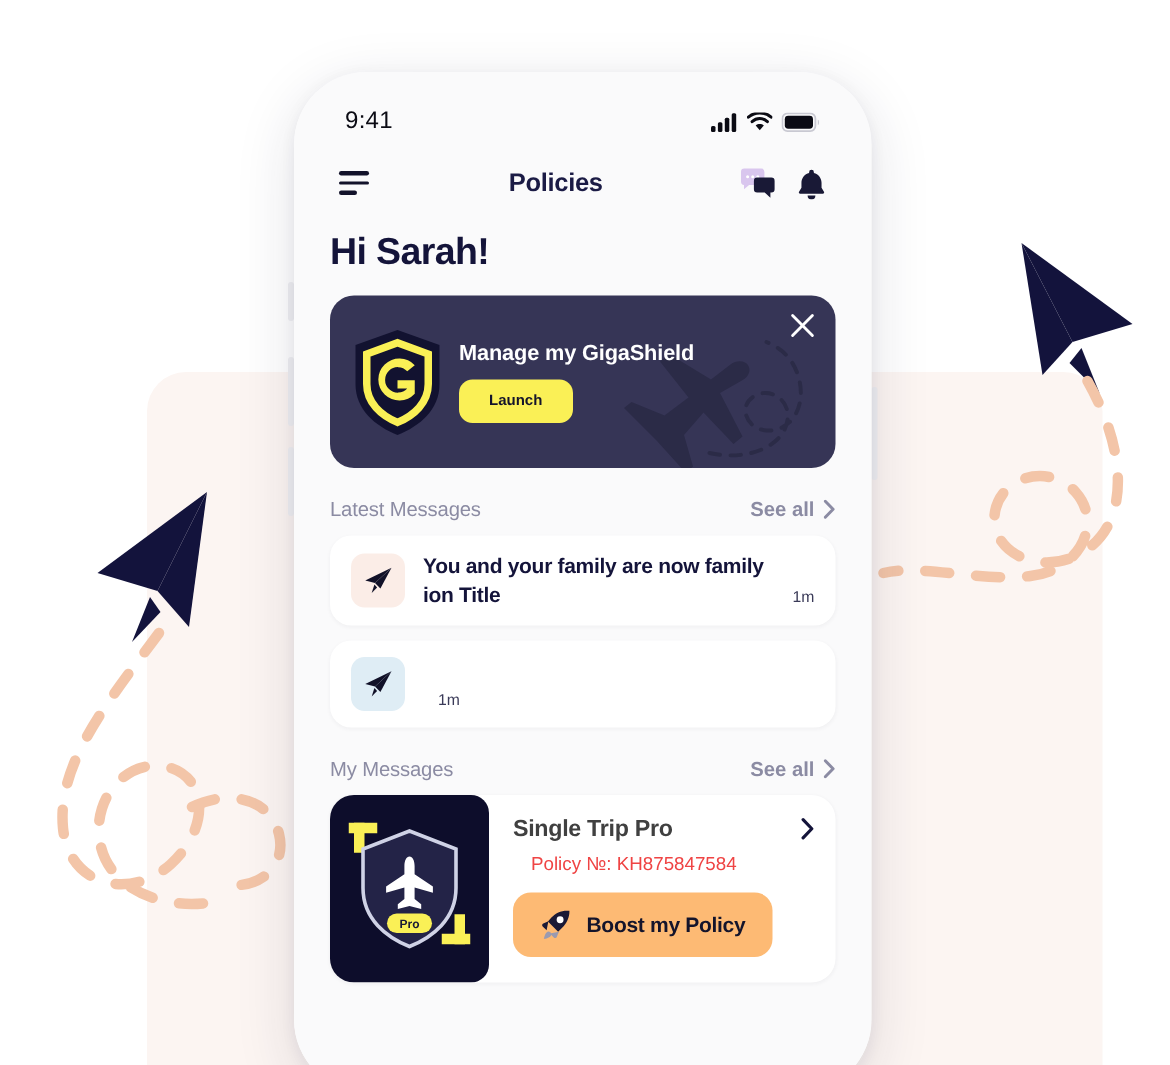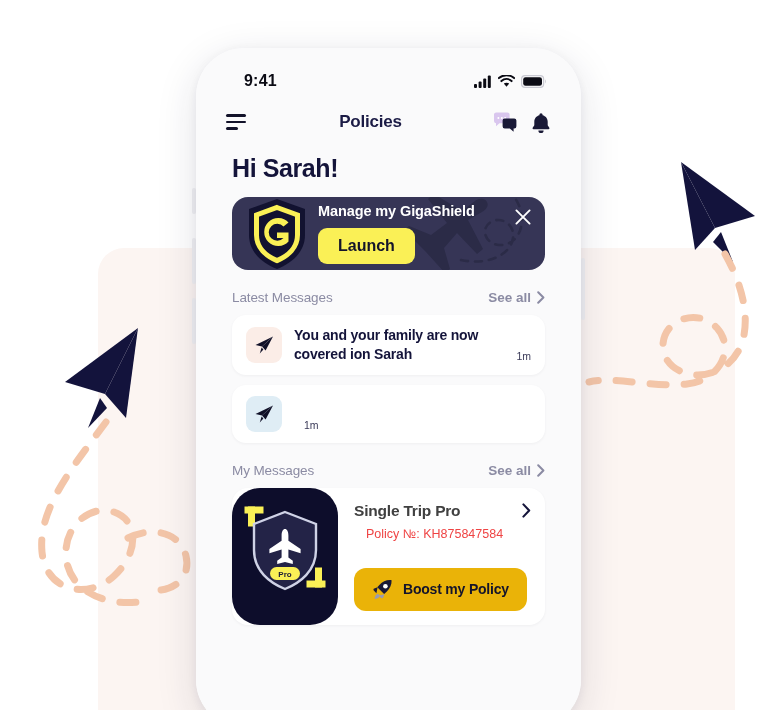--- a/index.html
+++ b/index.html
@@ -75,24 +75,23 @@
   .statusbar {
     height: 52px;
     display: flex;
     align-items: center;
     justify-content: space-between;
     padding: 14px 34px 0 34px;
     box-sizing: border-box;
   }
   .clock {
     font-size: 16px;
-    font-weight: bold;
+    font-weight: normal;
     color: #0b0b14;
     letter-spacing: .2px;
-    margin-left: 14px;
   }
   .status-icons {
     display: flex;
     align-items: center;
     gap: 6px;
   }
 
   
   .appbar {
     height: 44px;
@@ -122,35 +121,35 @@
     letter-spacing: -.2px;
   }
   .appbar-actions {
     display: flex;
     align-items: center;
     gap: 14px;
   }
 
   
   .content {
-    padding: 0 36px;
+    padding: 0 24px;
     box-sizing: border-box;
   }
   .greeting {
     font-size: 25px;
     font-weight: bold;
     color: #14143a;
     margin: 10px 0 14px 0;
     letter-spacing: -.4px;
   }
 
   
   .promo {
     position: relative;
-    height: 73px;
+    height: 115px;
     background: #363556;
     border-radius: 16px;
     overflow: hidden;
     display: flex;
     align-items: center;
     padding: 0 14px;
     box-sizing: border-box;
   }
   .promo-plane {
     position: absolute;
@@ -164,21 +163,21 @@
     color: #ffffff;
     font-size: 14.5px;
     font-weight: bold;
     margin-bottom: 9px;
     letter-spacing: -.1px;
   }
   .launch-btn {
     display: inline-block;
     background: #FAF056;
     color: #14142b;
-    font-size: 16px;
+    font-size: 10px;
     font-weight: bold;
     border: none;
     border-radius: 9px;
     padding: 9px 20px;
     cursor: pointer;
     font-family: "Liberation Sans", sans-serif;
   }
   .promo-close {
     position: absolute;
     top: 12px;
@@ -250,21 +249,21 @@
     background: #ffffff;
     border-radius: 16px;
     overflow: hidden;
     box-shadow: 0 1px 3px rgba(30,30,60,.05);
   }
   .policy-thumb {
     width: 106px;
     flex: 0 0 106px;
     background: #0d0d2b;
     position: relative;
-    border-radius: 28px;
+    border-radius: 12px;
   }
   .policy-info {
     flex: 1;
     padding: 14px 14px 14px 16px;
     box-sizing: border-box;
   }
   .policy-row {
     display: flex;
     align-items: center;
     justify-content: space-between;
@@ -275,22 +274,22 @@
     color: #404040;
     letter-spacing: -.2px;
   }
   .policy-num {
     font-size: 12.5px;
     color: #ef4444;
     margin-top: 7px;
     margin-left: 12px;
   }
   .boost-btn {
-    margin-top: 27px;
-    background: #eab308;
+    margin-top: 12px;
+    background: #fdba74;
     border: none;
     border-radius: 12px;
     padding: 11px 18px;
     display: flex;
     align-items: center;
     gap: 10px;
     cursor: pointer;
     font-family: "Liberation Sans", sans-serif;
   }
   .boost-label {
@@ -411,21 +410,21 @@
         </div>
 
         <div class="msg-card">
           <div class="msg-icon" style="background:#FBEDE7">
             <svg width="20" height="20" viewBox="0 0 20 20">
               <path d="M19 1.5 L1.5 10 L8 11.6 Z" fill="#111128"></path>
               <path d="M19 1.5 L8 11.6 L11.6 15.4 Z" fill="#111128"></path>
               <path d="M7.6 12.6 L5.8 18.4 L9.4 14.6 Z" fill="#111128"></path>
             </svg>
           </div>
-          <div class="msg-text">You and your family are now covered ion Sarah</div>
+          <div class="msg-text">You and your family are now family ion Title</div>
           <div class="msg-time">1m</div>
         </div>
 
         <div class="msg-card">
           <div class="msg-icon" style="background:#DFEDF5">
             <svg width="20" height="20" viewBox="0 0 20 20">
               <path d="M19 1.5 L1.5 10 L8 11.6 Z" fill="#111128"></path>
               <path d="M19 1.5 L8 11.6 L11.6 15.4 Z" fill="#111128"></path>
               <path d="M7.6 12.6 L5.8 18.4 L9.4 14.6 Z" fill="#111128"></path>
             </svg>

